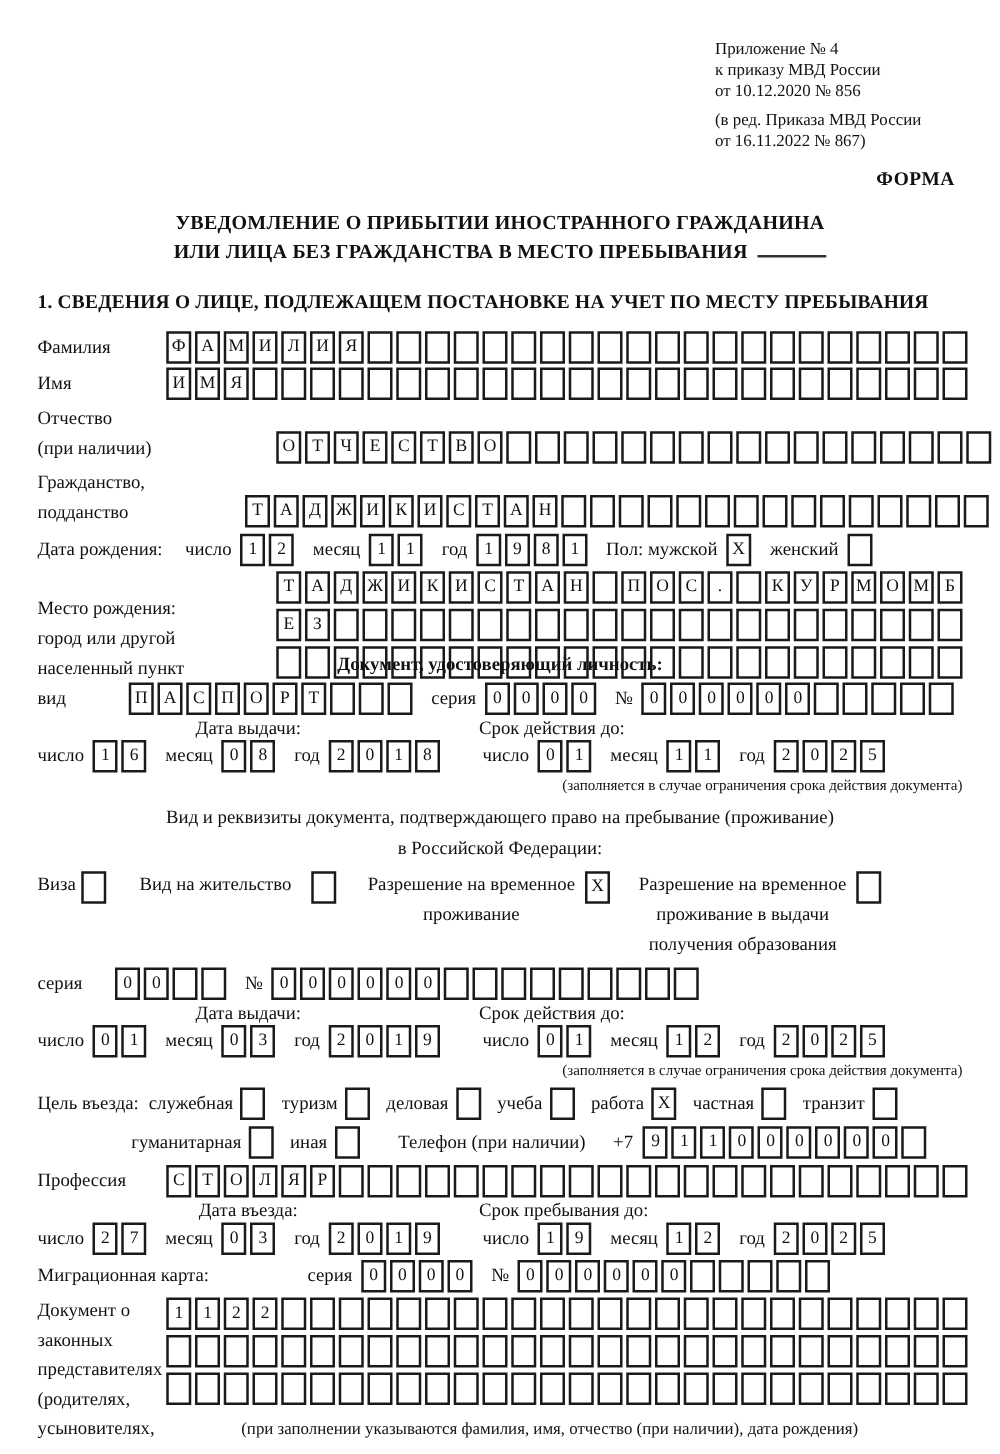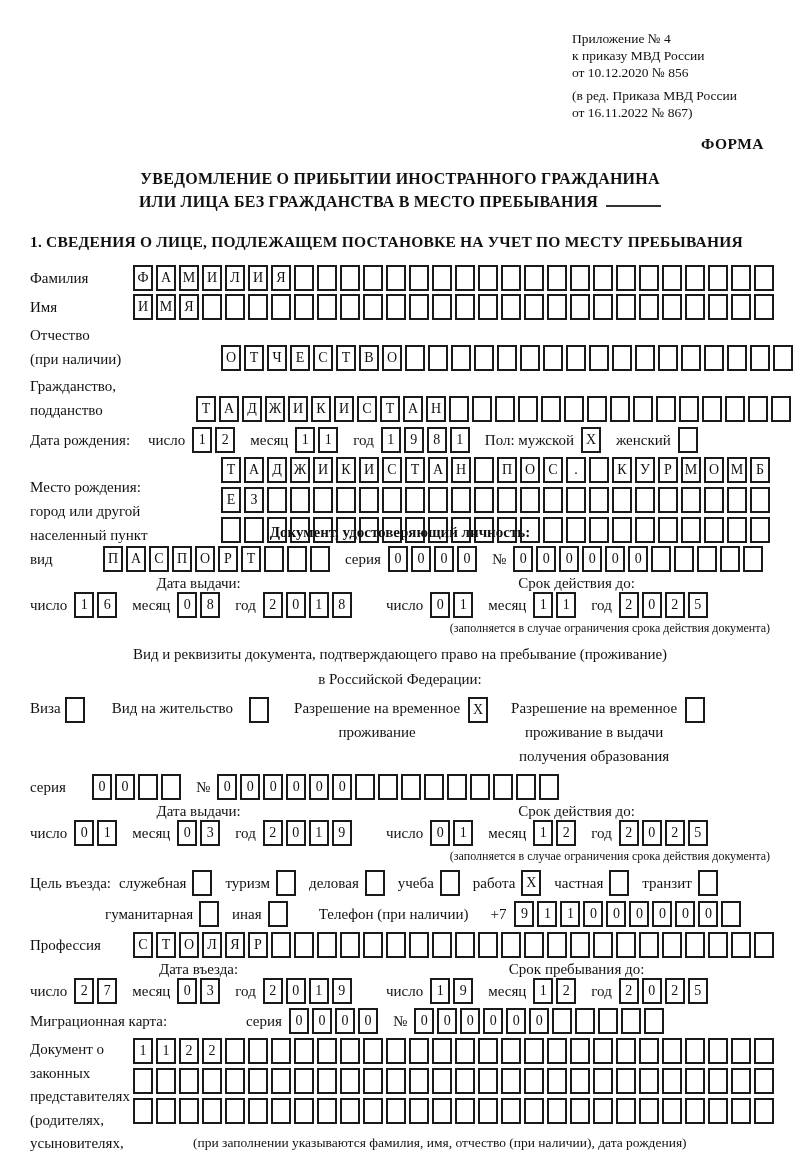--- a/index.html
+++ b/index.html
@@ -35,21 +35,21 @@
   .stack div { line-height: 24px; }
   .cellstack .cells { margin-bottom: 4px; }
 
   .inlab { margin: 0 7px 0 12px; flex: 0 0 auto; }
   .inlab.first { margin-left: 0; }
 
   .center-head { text-align: center; font-weight: bold; margin: 4px 0 5px 0; }
 
   .dates-head { display: flex; margin-top: 2px; }
   .dh-left { width: 340px; text-align: center; }
-  .dh-right { width: 390px; margin-left: 16px; text-align: center; }
+  .dh-right { width: 390px; margin-left: 16px; }
   .dategroup { display: flex; align-items: center; flex: 0 0 auto; }
   .note { text-align: right; font-size: 12px; margin: 2px 0 6px 0; }
 
   .plain-line { line-height: 25px; text-align: center; }
 
   .permit-opts { display: flex; align-items: flex-start; margin-top: 4px; margin-bottom: 6px; }
   .opt { display: flex; align-items: flex-start; flex: 0 0 auto; }
   .opt .olab { line-height: 24px; }
   .opt .olab.center { text-align: center; }
   .opt .cells { margin-left: 8px; margin-top: 1px; }

